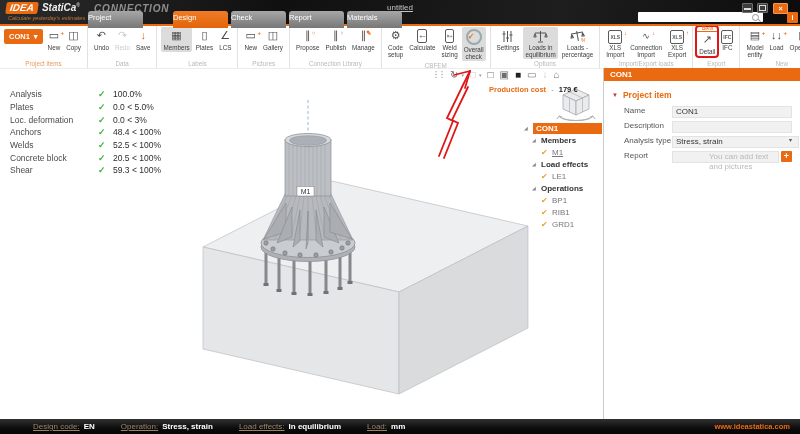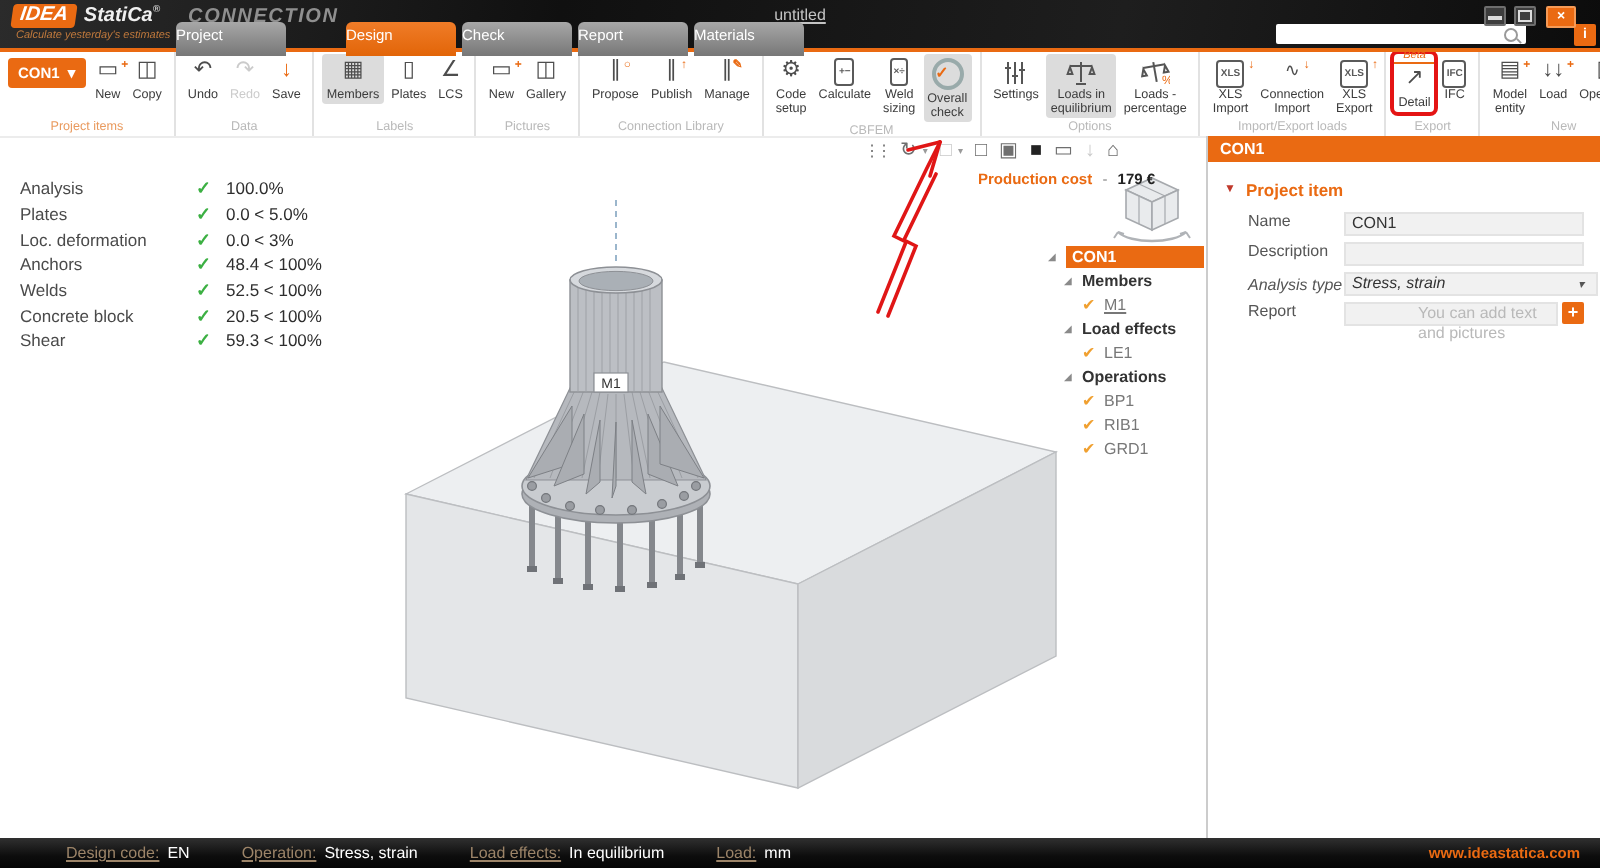--- a/index.html
+++ b/index.html
@@ -95,31 +95,31 @@
     border-left:1px solid #ccc;z-index:3;}
   .phead{height:13px;background:#ea6a12;color:#fff;font-weight:bold;font-size:8px;
     line-height:13px;padding:0 6px;}
   .psec{display:flex;gap:5px;align-items:center;margin:9px 0 6px 8px;}
   .psec .tri{color:#c0392b;font-size:6px;}
   .ptitle{color:#ea6a12;font-weight:bold;font-size:8.5px;}
   .prow{display:flex;margin:3px 8px 3px 20px;height:12px;align-items:flex-start;font-size:8px;}
   .plabel{width:48px;color:#555;}
   .pfield{flex:1;background:#f1f1f1;border:1px solid #e3e3e3;height:10px;font-size:8px;
     color:#333;padding:0 3px;line-height:10px;font-family:"Liberation Sans",sans-serif;outline:0;}
-  .pselect{display:flex;align-items:center;font-style:italic;}
+  .pselect{display:flex;}
   .pselect .scaret{margin-left:-10px;font-size:6px;color:#555;z-index:1;}
   .placeholder{color:#b9b9b9;padding-left:36px;}
   .plusbtn{width:11px;height:11px;background:#ea6a12;color:#fff;font-size:9px;font-weight:bold;
     text-align:center;line-height:11px;margin-left:2px;border-radius:1px;}
   
   .statusbar{position:absolute;left:0;right:0;bottom:0;height:15px;
     background:linear-gradient(#303030,#0d0d0d 60%,#050505);display:flex;align-items:center;
     gap:26px;padding-left:33px;font-size:8px;z-index:4;}
   .slabel{color:#9c8468;margin-right:4px;text-decoration:underline;}
-  .sval{color:#fff;font-weight:normal;margin-top:44px;}
+  .sval{color:#fff;font-weight:bold;margin-top:44px;}
   .site{position:absolute;right:10px;color:#ea6a12;font-weight:bold;font-size:7.5px;}
   
   .modelsvg{position:absolute;left:180px;top:85px;z-index:1;}
   .navcube{position:absolute;left:553px;top:83px;z-index:2;}
   .arrowsvg{position:absolute;left:425px;top:60px;z-index:5;pointer-events:none;}
 </style>
 </head>
 <body>
 
 <div class="titlebar">

